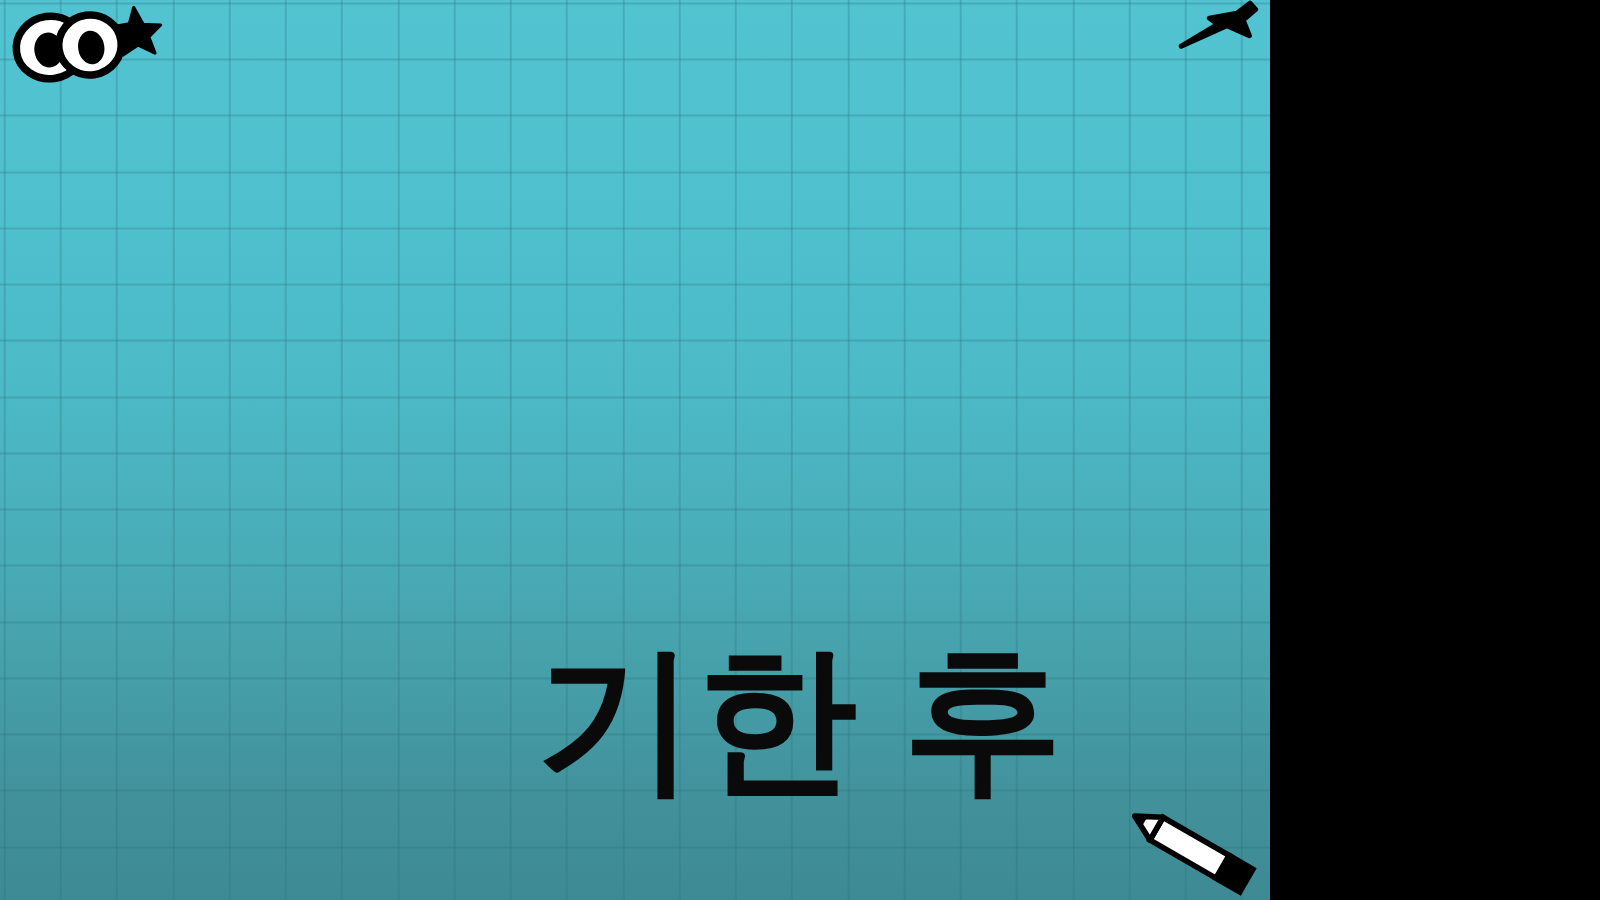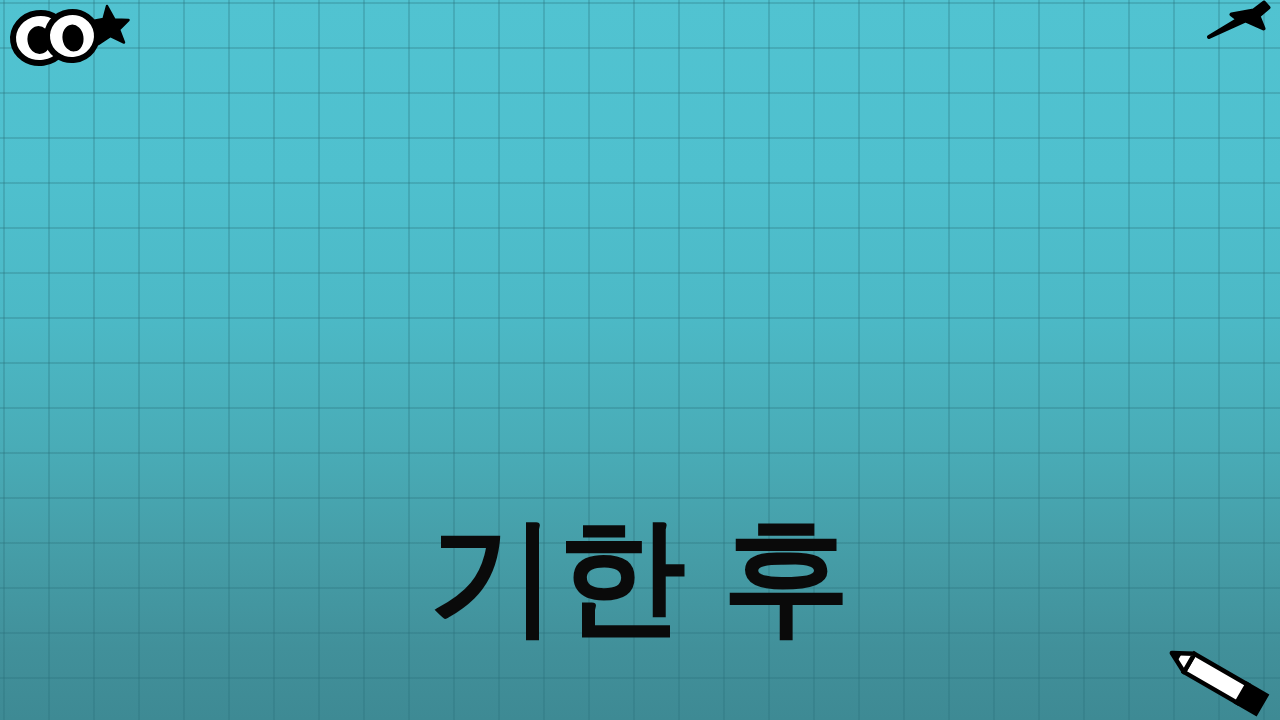--- a/index.html
+++ b/index.html
@@ -7,21 +7,21 @@
     margin: 0;
     padding: 0;
     background: #000;
   }
   body {
     font-family: "Liberation Sans", "DejaVu Sans", sans-serif;
   }
 
   #slide {
     position: relative;
-    width: 1280px;
+    width: 1016px;
     height: 720px;
     overflow: hidden;
     
     background-color: #4fc1cf;
     background-image:
       
       repeating-linear-gradient(
         to right,
         rgba(40,110,120,0.28) 0px,
         rgba(40,110,120,0.28) 1.6px,

